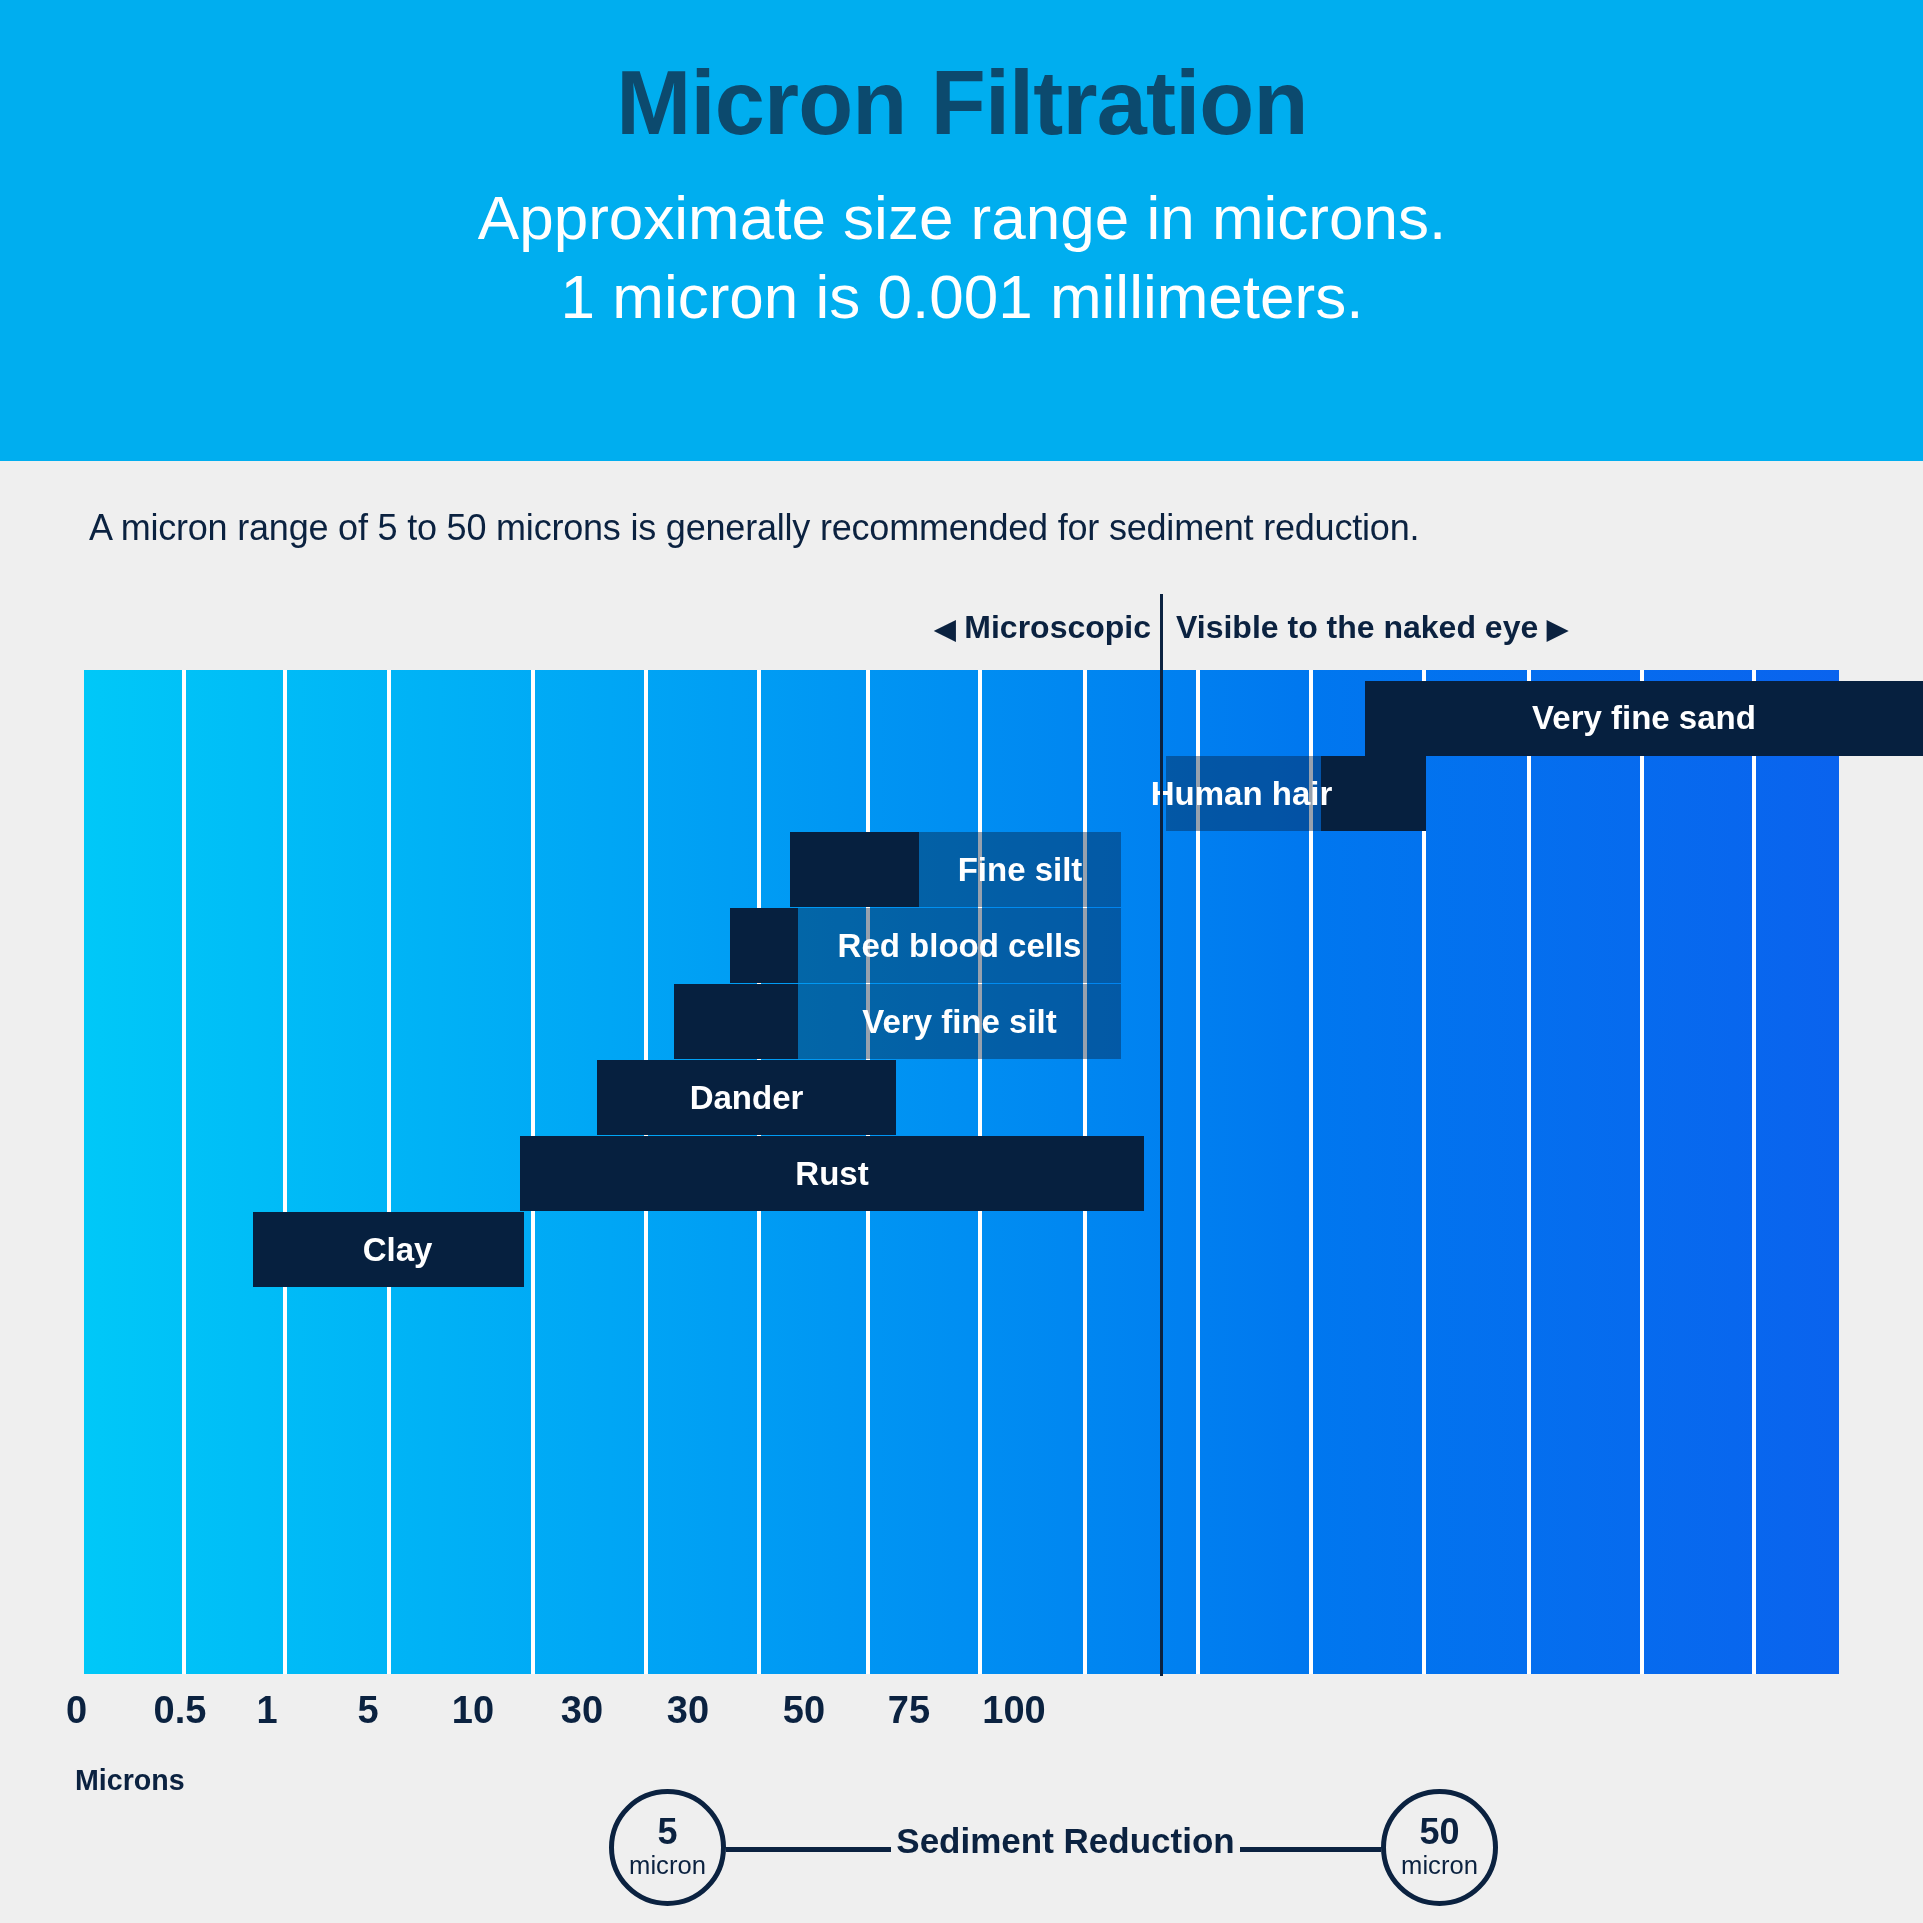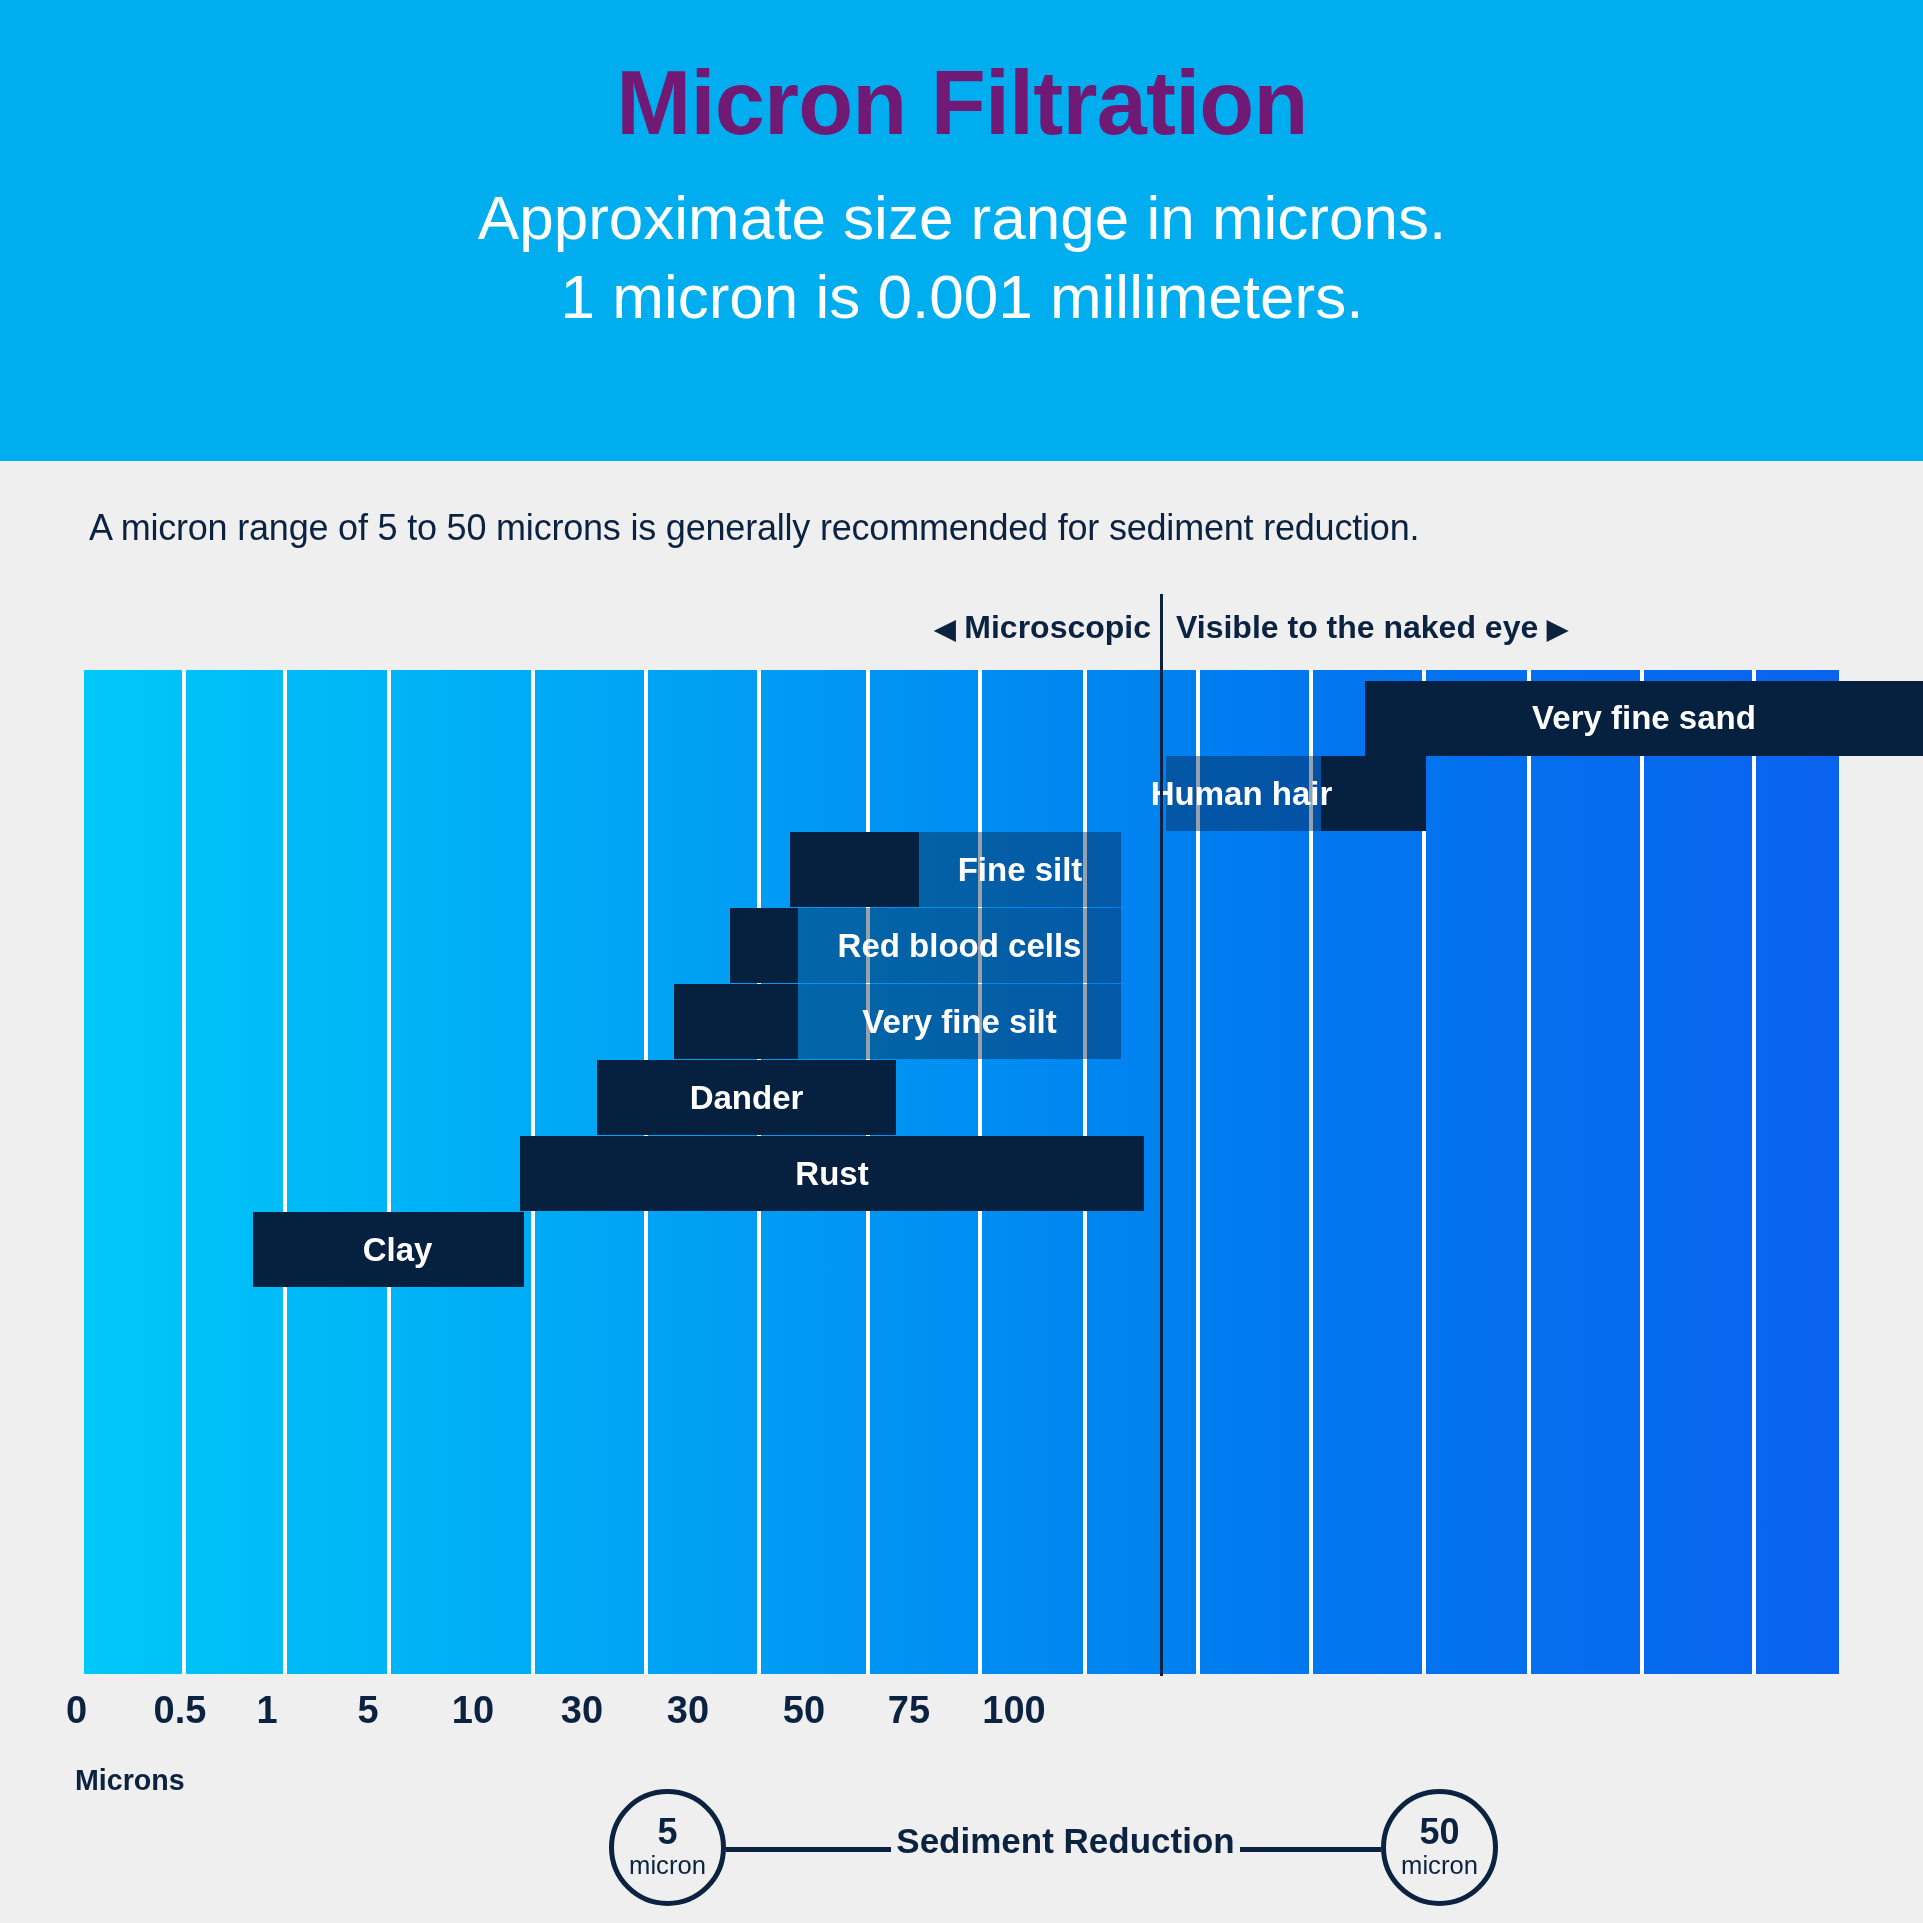--- a/index.html
+++ b/index.html
@@ -12,21 +12,21 @@
   .page { position: relative; width: 1924px; height: 1924px; background: #efefef; }
 
   
   .header {
     position: absolute; left: 0; top: 0; width: 1924px; height: 461px;
     background: #00aeef;
     display: flex; flex-direction: column; align-items: center;
     padding-top: 56px;
   }
   .header h1 {
-    color: #701a75; font-size: 90px; font-weight: 700;
+    color: #0c4a6e; font-size: 90px; font-weight: 700;
     letter-spacing: -0.8px; line-height: 1.05;
   }
   .header .sub {
     color: #ffffff; font-size: 62px; font-weight: 500;
     line-height: 1.28; text-align: center; margin-top: 27px;
   }
 
   
   .note {
     position: absolute; left: 89px; top: 507px;

